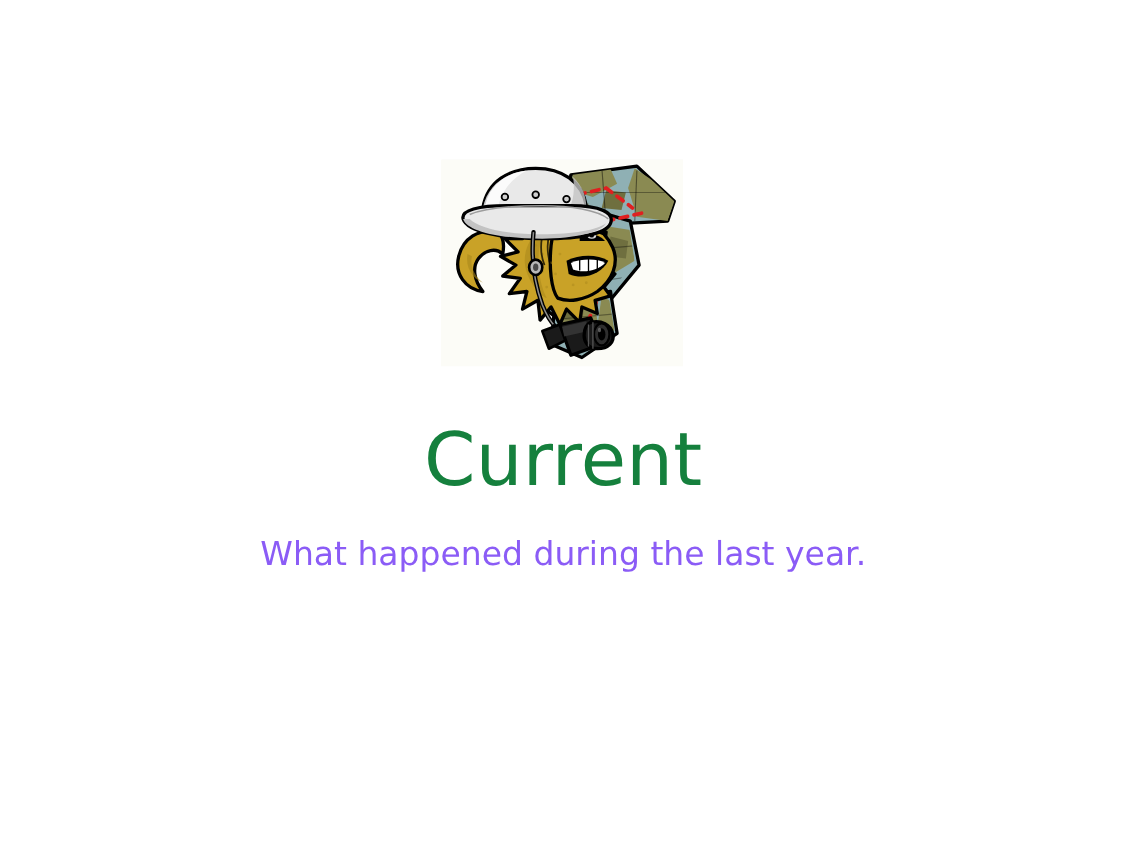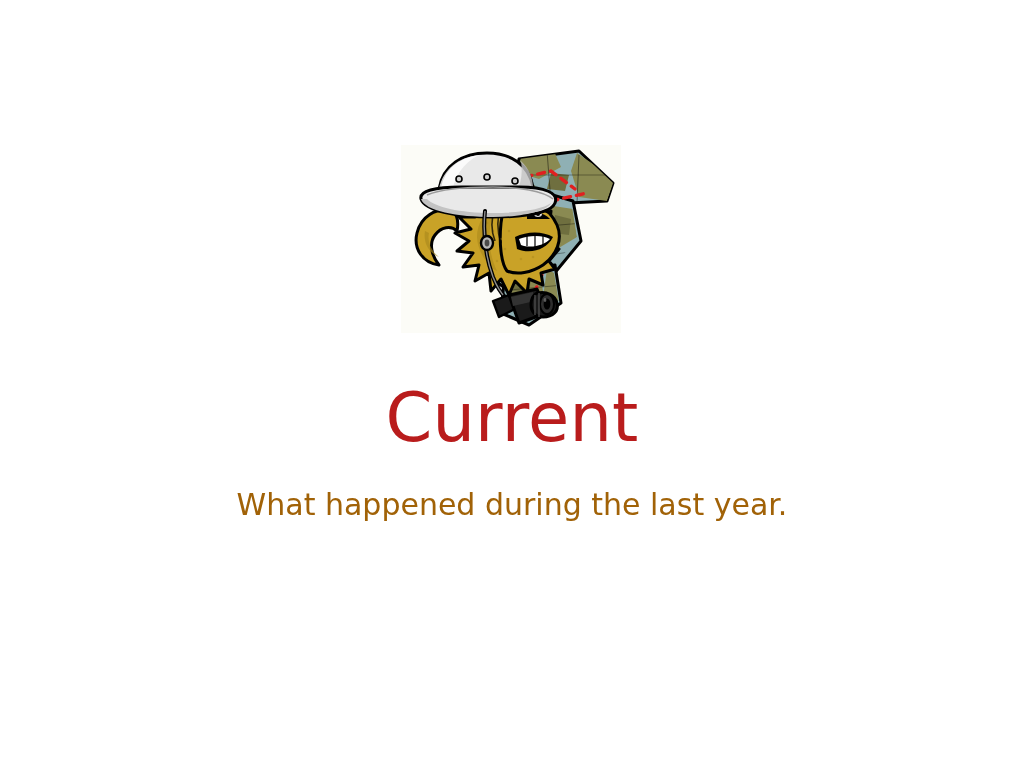--- a/index.html
+++ b/index.html
@@ -40,35 +40,35 @@
   
   .title {
     position: absolute;
     left: 0;
     top: 383px;
     width: 1024px;
     text-align: center;
     font-size: 67px;
     line-height: 1.05;
     font-weight: 400;
-    color: #b91c1c;
+    color: #15803d;
     letter-spacing: 0.2px;
   }
 
   
   .subtitle {
     position: absolute;
     left: 0;
     top: 487px;
     width: 1024px;
     text-align: center;
     font-size: 30px;
     line-height: 1.2;
     font-weight: 400;
-    color: #a16207;
+    color: #8b5cf6;
   }
 </style>
 </head>
 <body>
 
 <div class="slide">
 
   <div class="illustration">
 
     <svg viewBox="0 0 220 188" xmlns="http://www.w3.org/2000/svg">

